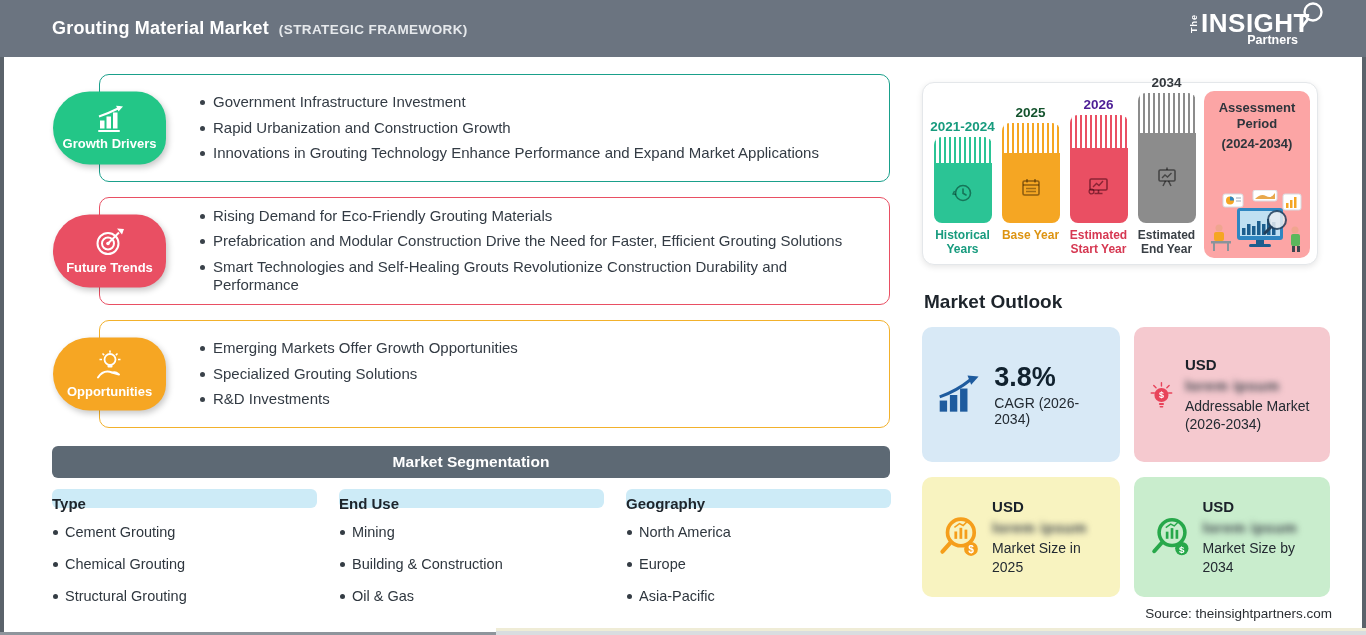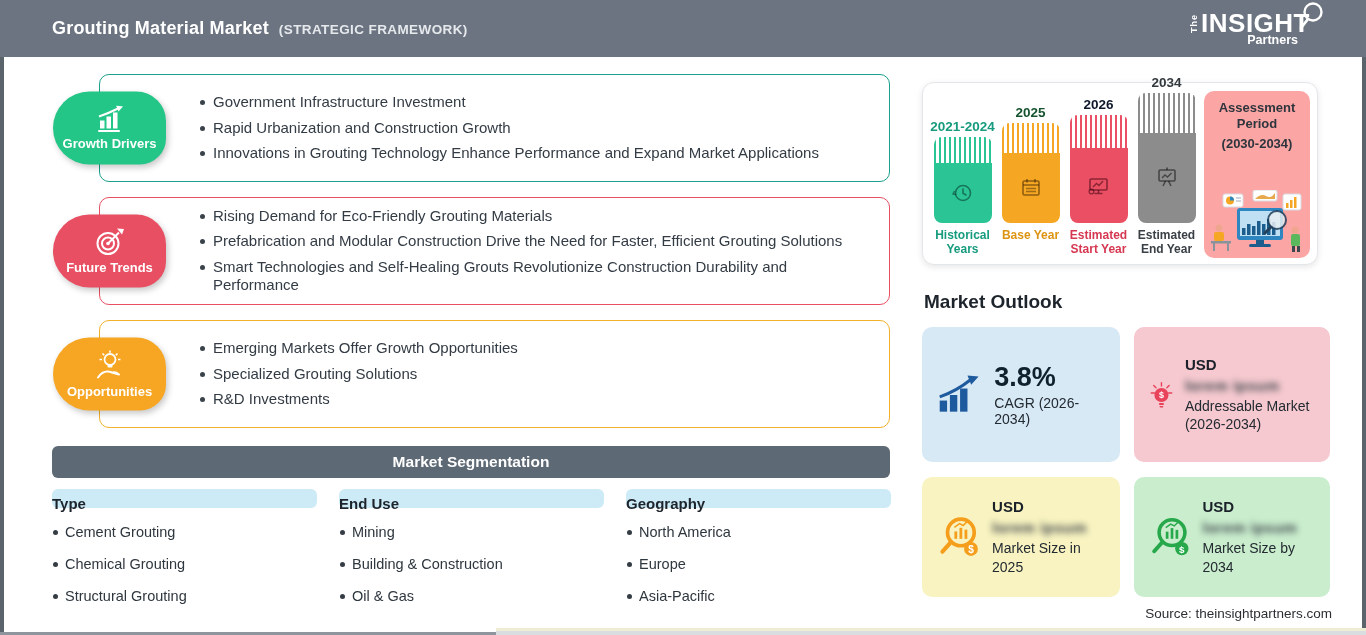--- a/index.html
+++ b/index.html
@@ -63,21 +63,21 @@
                         border-radius:50%; background:#343c44; }
 
   
   .timeline-panel { width:396px; height:183px; margin-top:8px; background:#fff;
                     border:1px solid #e4e7ea; border-radius:12px; box-shadow:0 2px 6px rgba(0,0,0,.10);
                     display:flex; gap:8px; padding:8px 8px 6px 10px; }
   .bars { display:flex; align-items:flex-end; gap:9px; flex:1; }
   .bar-col { display:flex; flex-direction:column; align-items:center; width:59px; }
   .bar-year { font-size:13.5px; font-weight:800; margin-bottom:3px; white-space:nowrap; }
   .yr-green { color:#179b7e; } .yr-orange { color:#14532d; } .yr-red { color:#d6germ3852; }
-  .yr-red { color:#0f172a; } .yr-gray { color:#33383d; }
+  .yr-red { color:#4c1d95; } .yr-gray { color:#33383d; }
   .bar { width:58px; border-radius:8px; display:flex; flex-direction:column; overflow:hidden; }
   .stripe-cap { background:#fff; }
   .bar-solid { flex:1; display:flex; align-items:center; justify-content:center; }
   .bar-hist { height:86px; } .bar-hist .stripe-cap { height:26px;
       background-image:repeating-linear-gradient(90deg,#2bc495 0 2px,transparent 2px 5px); }
   .bar-hist .bar-solid { background:#2bc495; }
   .bar-base { height:100px; } .bar-base .stripe-cap { height:30px;
       background-image:repeating-linear-gradient(90deg,#f5a623 0 2px,transparent 2px 5px); }
   .bar-base .bar-solid { background:#f5a623; }
   .bar-start { height:108px; } .bar-start .stripe-cap { height:33px;
@@ -296,21 +296,21 @@
                   <line x1="17" y1="21" x2="14.5" y2="16" stroke="rgba(0,0,0,.5)" stroke-width="1.5"></line>
                 </svg>
               </div>
             </div>
             <span class="bar-caption cap-gray">Estimated End Year</span>
           </div>
         </div>
 
         <div class="assess">
           <span class="assess-title">Assessment Period</span>
-          <span class="assess-range">(2030-2034)</span>
+          <span class="assess-range">(2024-2034)</span>
           <svg class="assess-illu" width="96" height="64" viewBox="0 0 96 64">
             <rect x="14" y="4" width="20" height="13" rx="2" fill="#fff" stroke="#d8dbe0"></rect>
             <circle cx="21" cy="10.5" r="4" fill="#f5a623"></circle>
             <path d="M21 6.5 A4 4 0 0 1 25 10.5 L21 10.5 Z" fill="#2e86c1"></path>
             <line x1="27" y1="8" x2="32" y2="8" stroke="#b9c3cc" stroke-width="1.4"></line>
             <line x1="27" y1="11" x2="32" y2="11" stroke="#b9c3cc" stroke-width="1.4"></line>
             <rect x="44" y="0" width="24" height="11" rx="2" fill="#fff" stroke="#d8dbe0"></rect>
             <path d="M46 9 Q52 3 57 6 T66 3 L66 9 Z" fill="#e8a84c"></path>
             <rect x="74" y="4" width="18" height="16" rx="2" fill="#fff" stroke="#d8dbe0"></rect>
             <rect x="77" y="13" width="2.5" height="5" fill="#f5a623"></rect>

